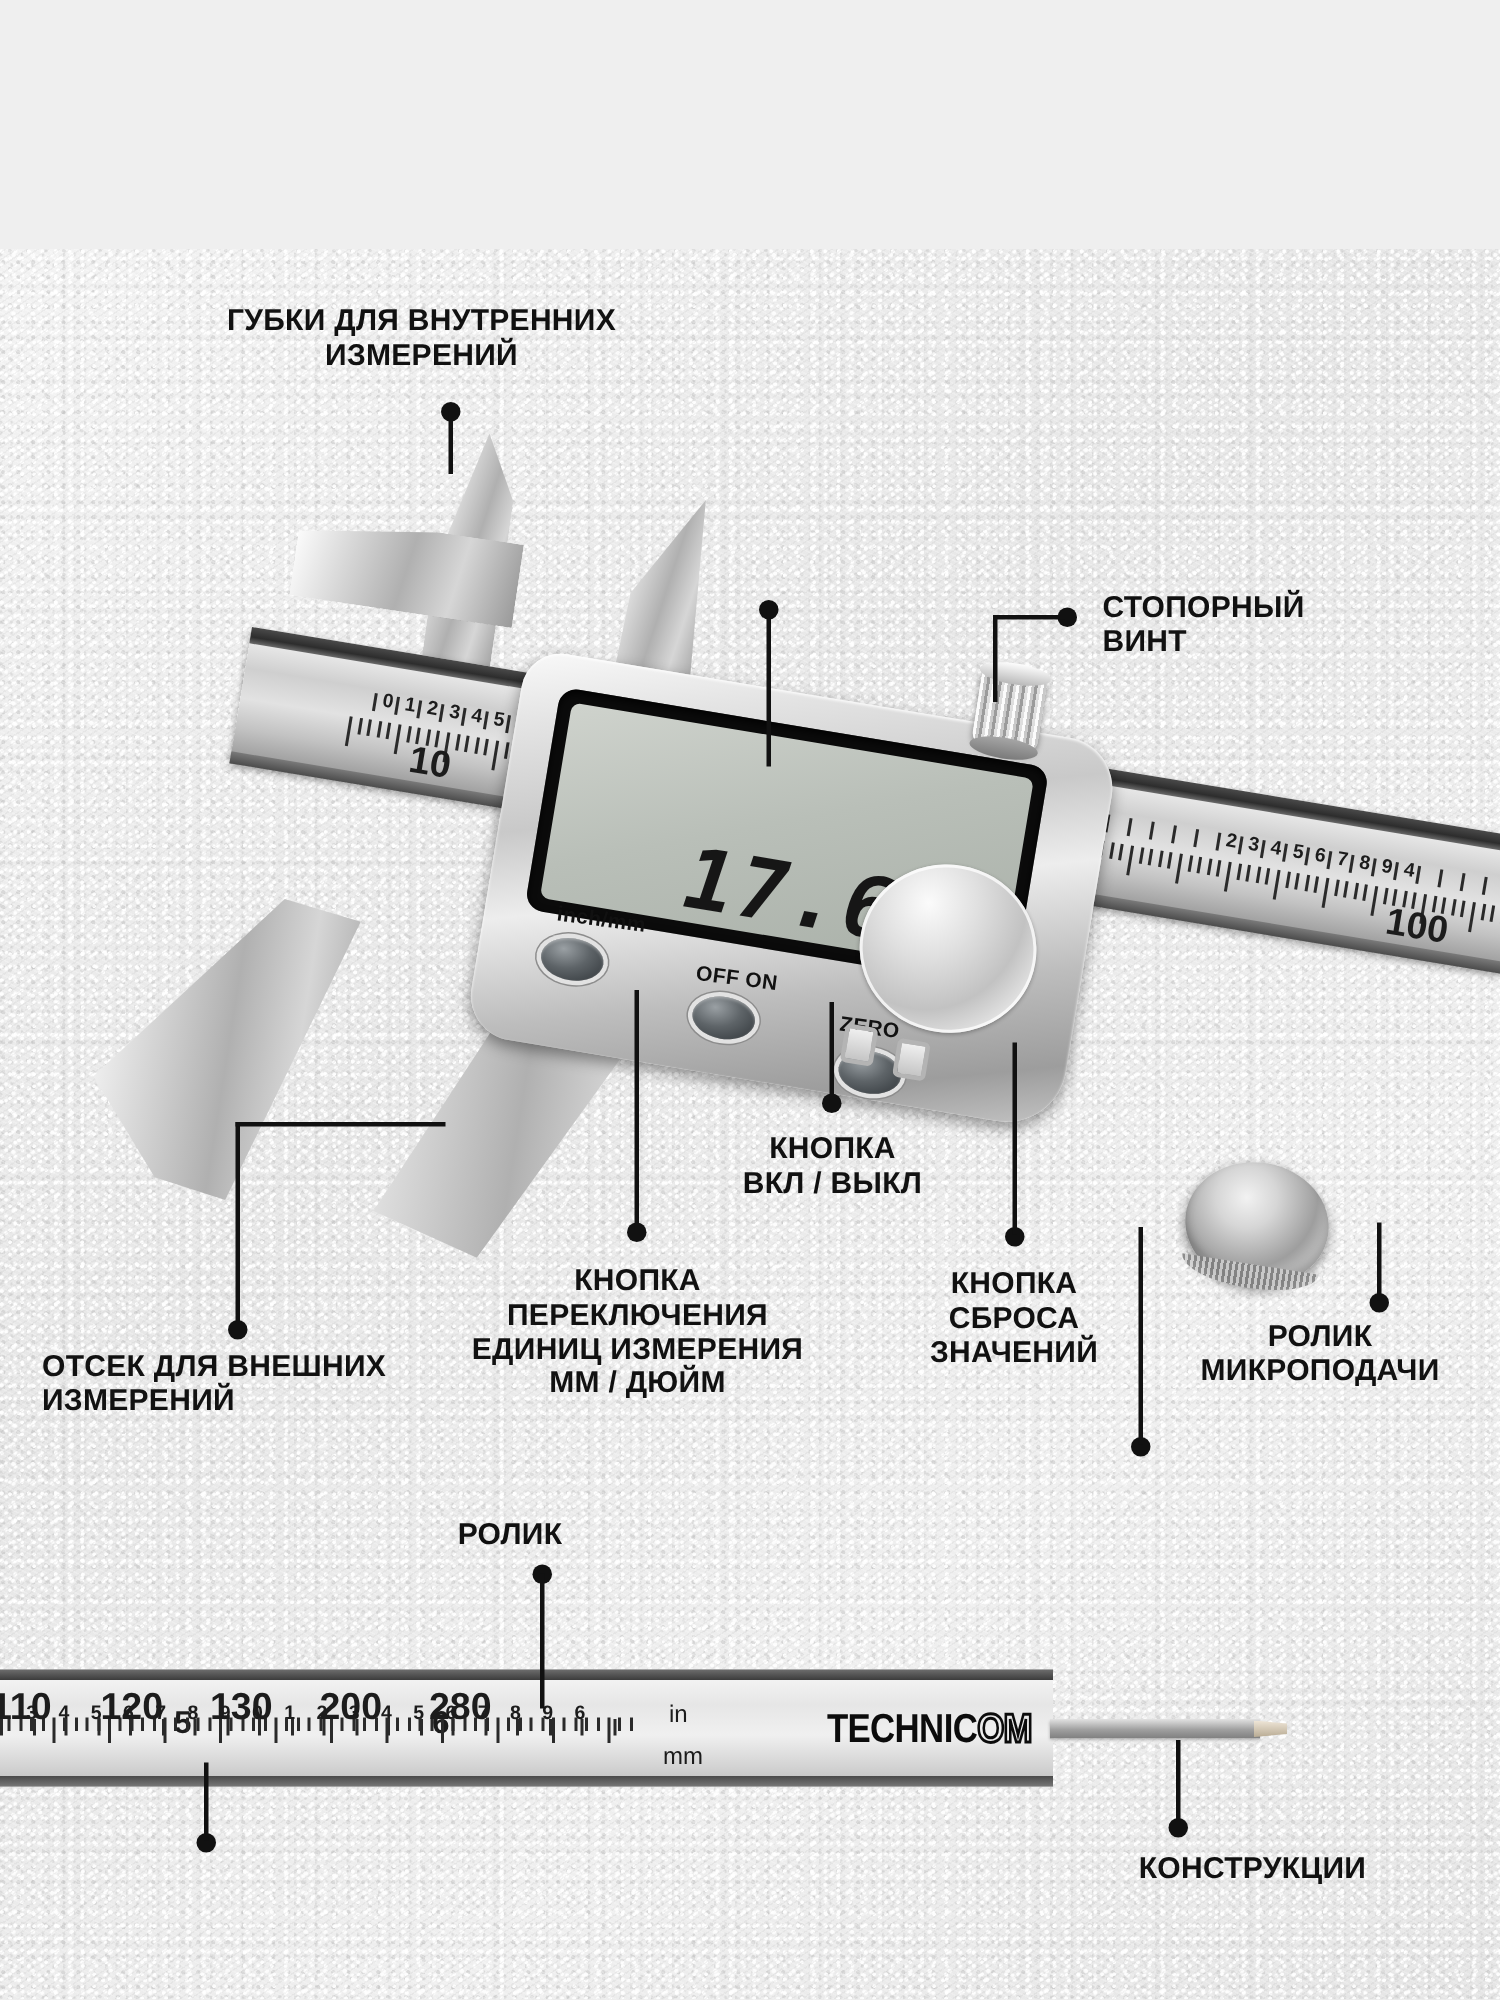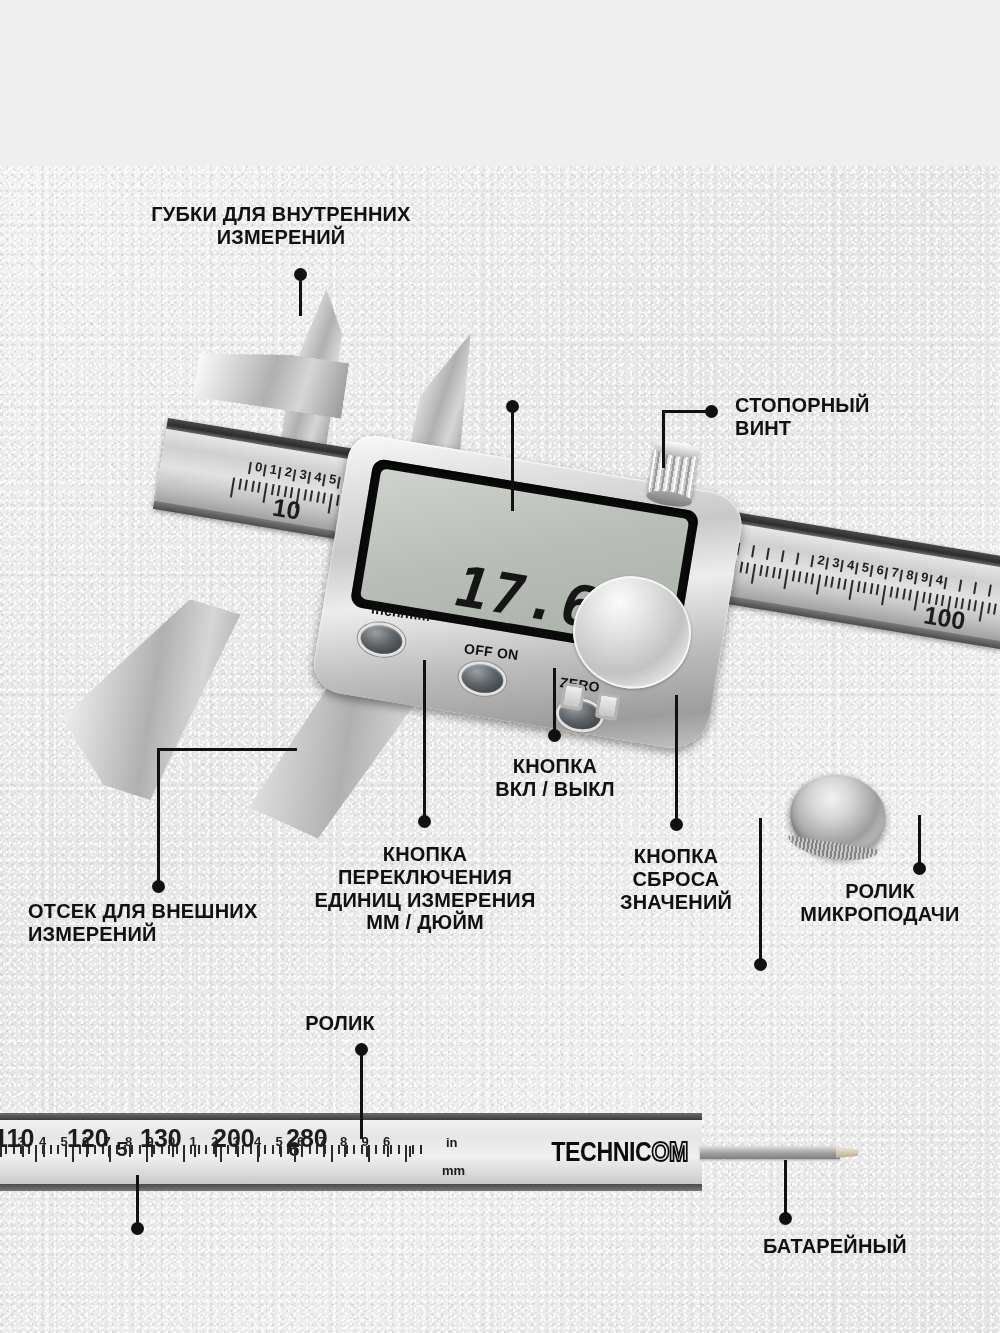--- a/index.html
+++ b/index.html
@@ -190,21 +190,21 @@
   .depthbar{
     position:absolute;left:706px;top:33px;width:140px;height:13px;
     background:linear-gradient(180deg,#e2e2e2,#9f9f9f 55%,#7f7f7f);
     box-shadow:0 1px 2px rgba(0,0,0,.3);
   }
   .depthbar:after{
     content:"";position:absolute;right:-18px;top:1px;width:22px;height:11px;
     background:linear-gradient(180deg,#efe6d8,#b9ac94);
     clip-path:polygon(0 0,100% 18%,100% 82%,0 100%);
   }
-  .unitlab{position:absolute;font-size:13px;font-weight:bold;color:#1b1b1b;
+  .unitlab{position:absolute;font-size:16px;font-weight:normal;color:#1b1b1b;
     font-family:"Liberation Sans",sans-serif;}
 </style>
 </head>
 <body>
 
 <div id="stage">
 
   <div class="bg-photo"></div>
 
 
@@ -652,17 +652,17 @@
   <div class="dot" style="left:913px;top:862px;"></div>
   <div class="lead v" style="left:918px;top:815px;height:52px;"></div>
 
   <div class="label ctr" style="left:255px;top:1012px;width:170px;">РОЛИК</div>
   <div class="dot" style="left:355px;top:1043px;"></div>
   <div class="lead v" style="left:360px;top:1049px;height:90px;"></div>
 
   <div class="dot" style="left:131px;top:1222px;"></div>
   <div class="lead v" style="left:136px;top:1175px;height:52px;"></div>
 
-  <div class="label ctr" style="left:720px;top:1235px;width:230px;">БАТАРЕЙНЫЙ</div>
+  <div class="label ctr" style="left:720px;top:1235px;width:230px;">КОНСТРУКЦИИ</div>
   <div class="dot" style="left:779px;top:1212px;"></div>
   <div class="lead v" style="left:784px;top:1160px;height:56px;"></div>
 
 </div>
 
 </body></html>

